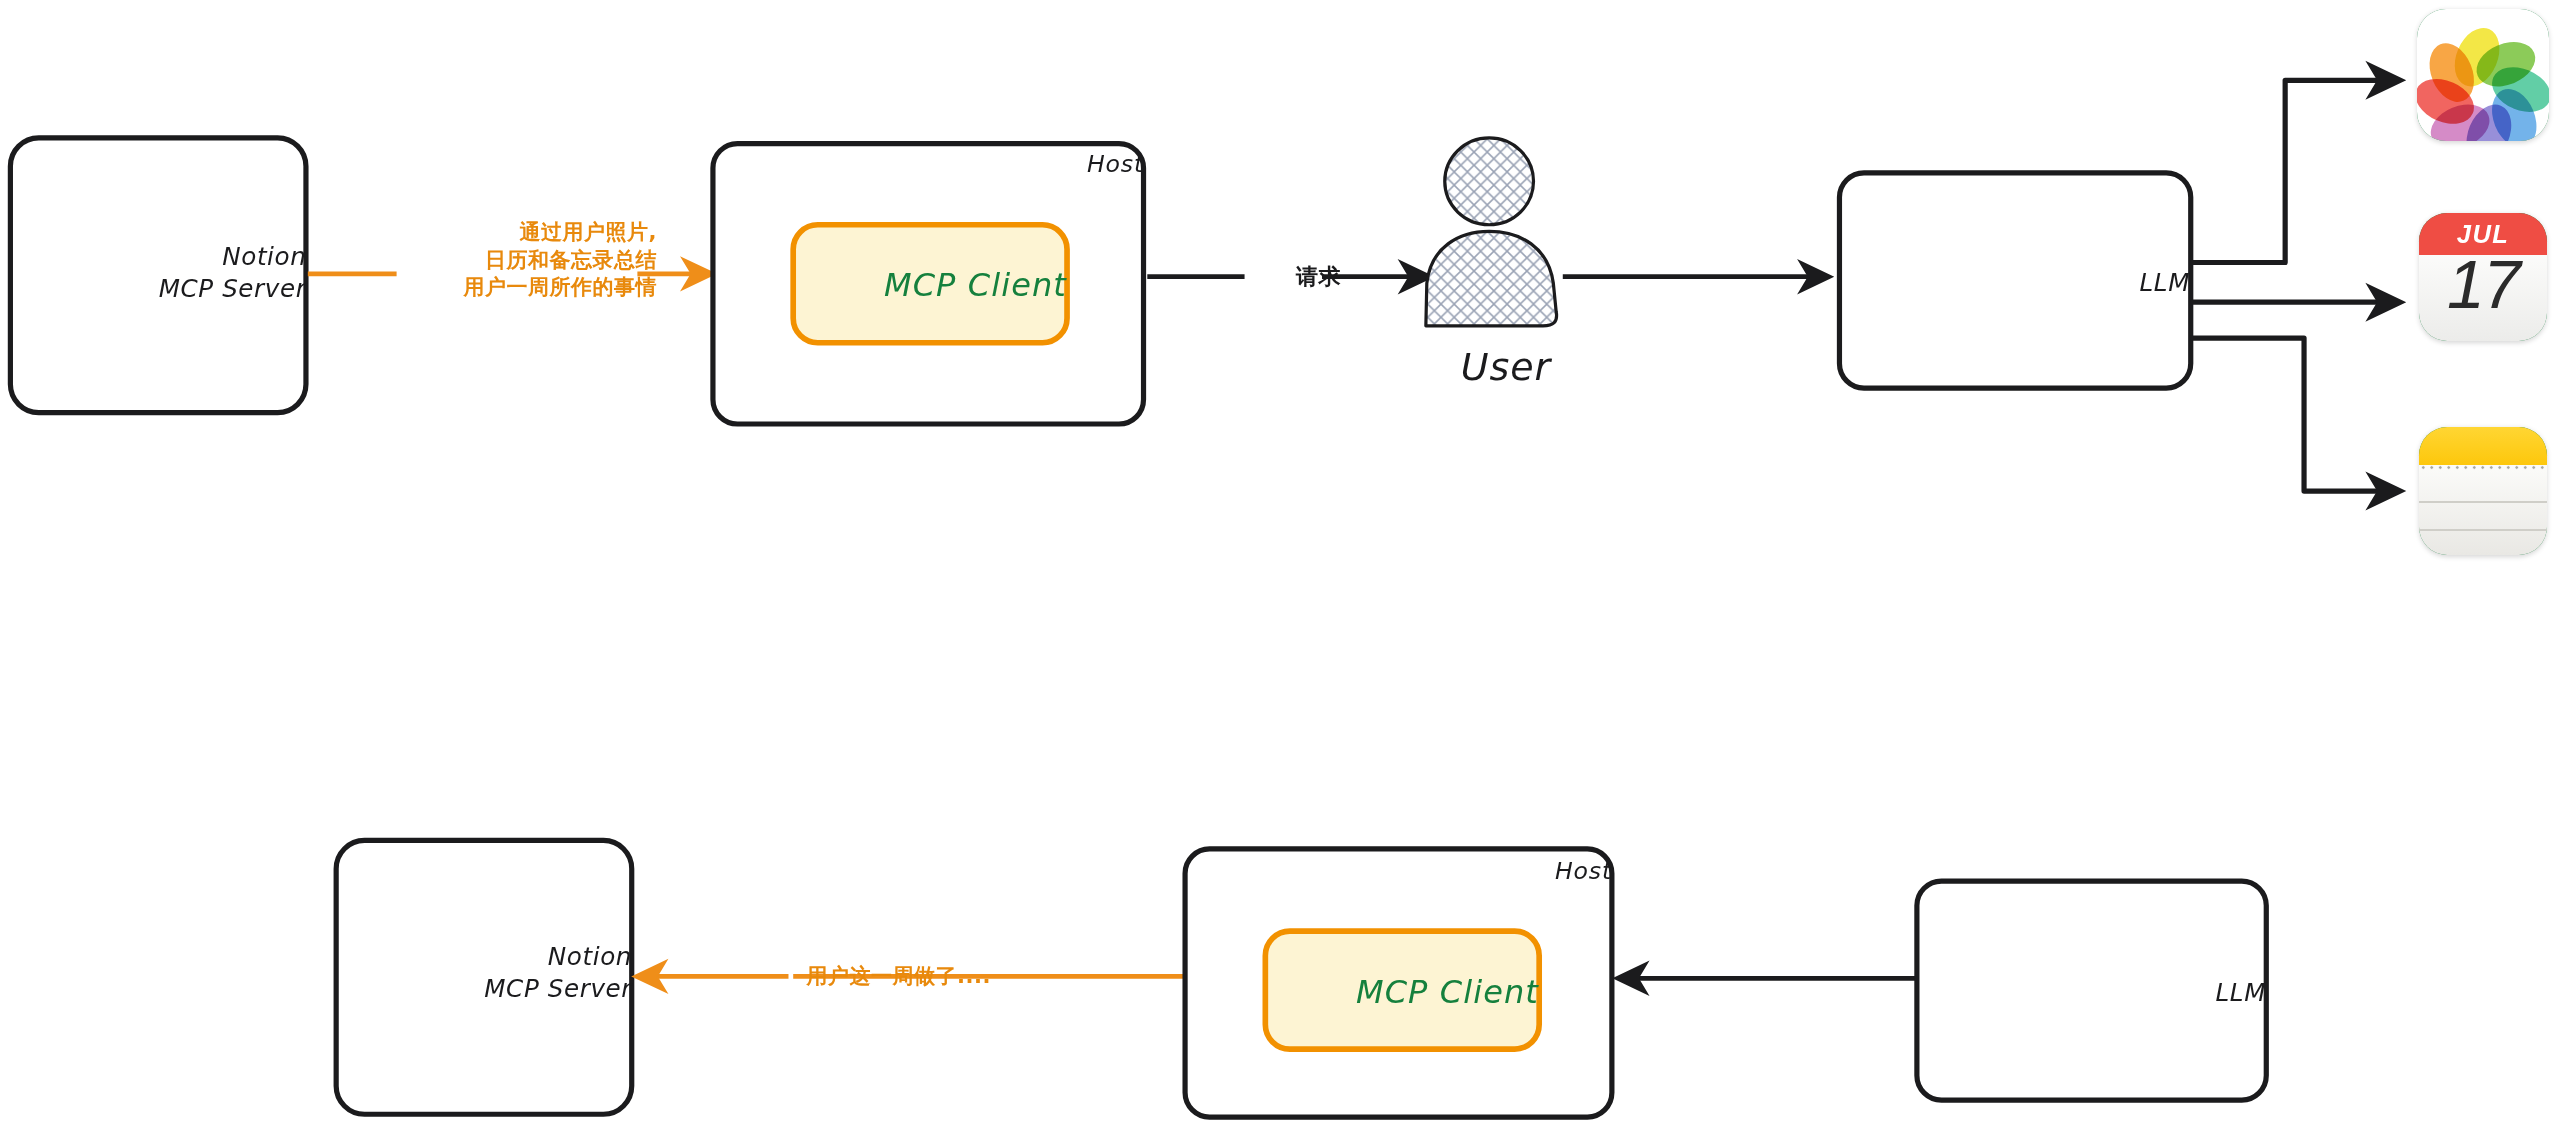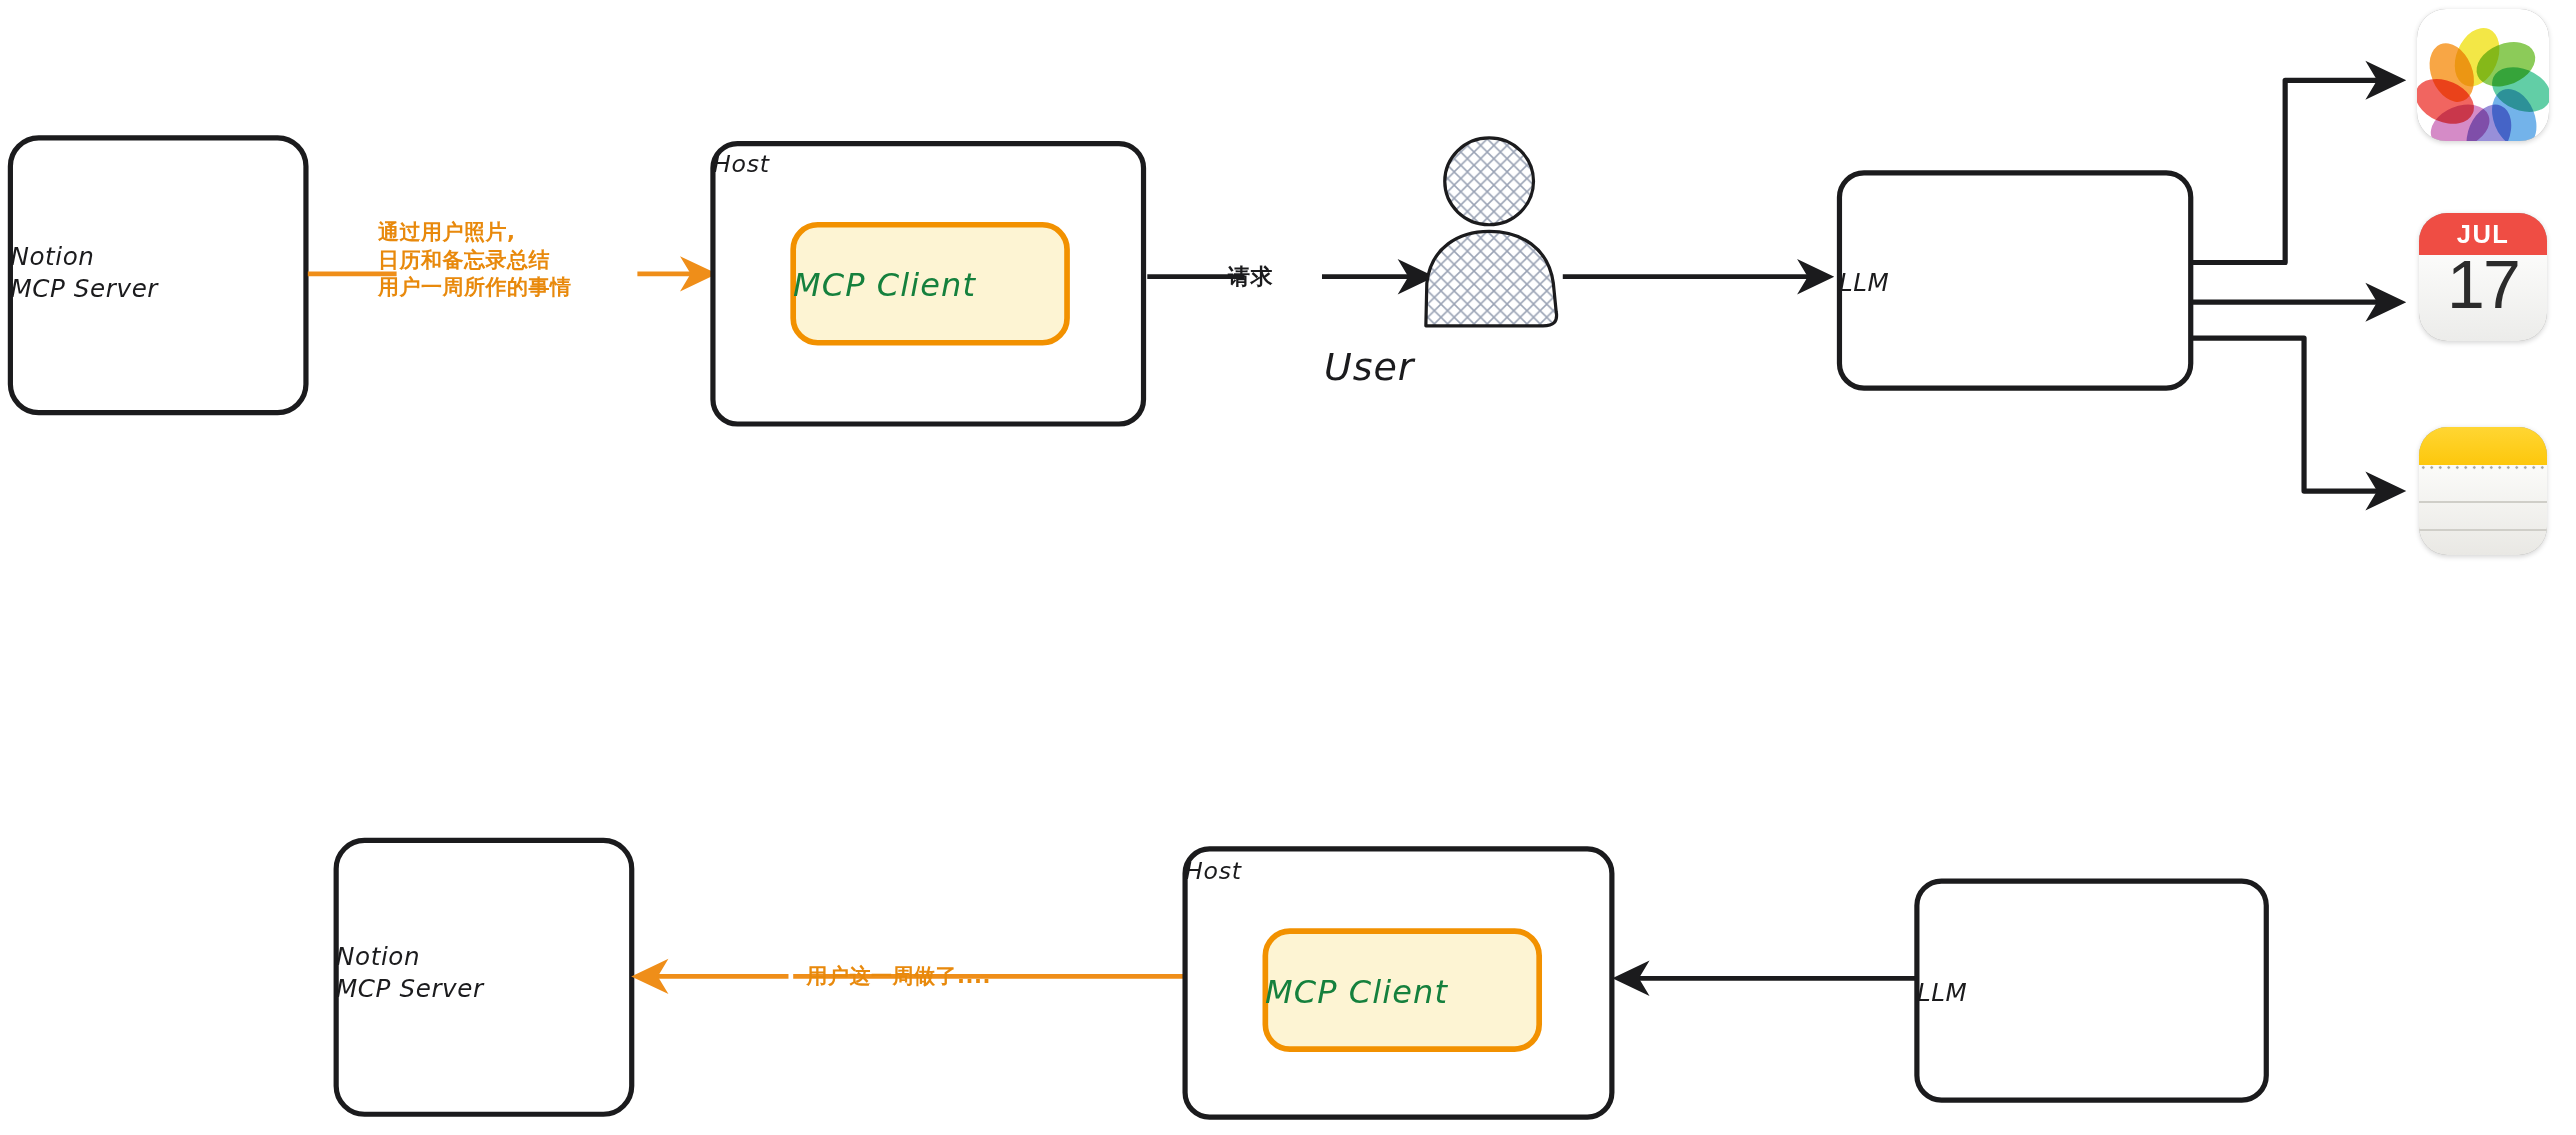--- a/index.html
+++ b/index.html
@@ -19,21 +19,21 @@
   #canvas {
     position: absolute;
     left: 0; top: 0;
     width: 2576px;
     height: 1136px;
   }
 
   
   .lbl {
     position: absolute;
-    text-align: left;
+    text-align: right;
     white-space: pre;
     line-height: 1.32;
     pointer-events: none;
   }
   .lbl-hand {
     font-family: "DejaVu Sans", sans-serif;
     font-style: italic;
     color: #1b1b1d;
   }
   .lbl-node {
@@ -69,21 +69,22 @@
     font-weight: 600;
     letter-spacing: 0.5px;
   }
 
   
   .appicon {
     position: absolute;
     border-radius: 22%;
     overflow: hidden;
     box-shadow: 0 1.9px 5.7px rgba(0,0,0,0.16);
-    background: #a3a3a3;
+    background: #15803d;
+    font-style: italic;
   }
   .photos-wrap {
     position: absolute;
     left: 0; top: 0; right: 0; bottom: 0;
     background: #ffffff;
   }
   .petal {
     position: absolute;
     left: 50%;
     top: 50%;

